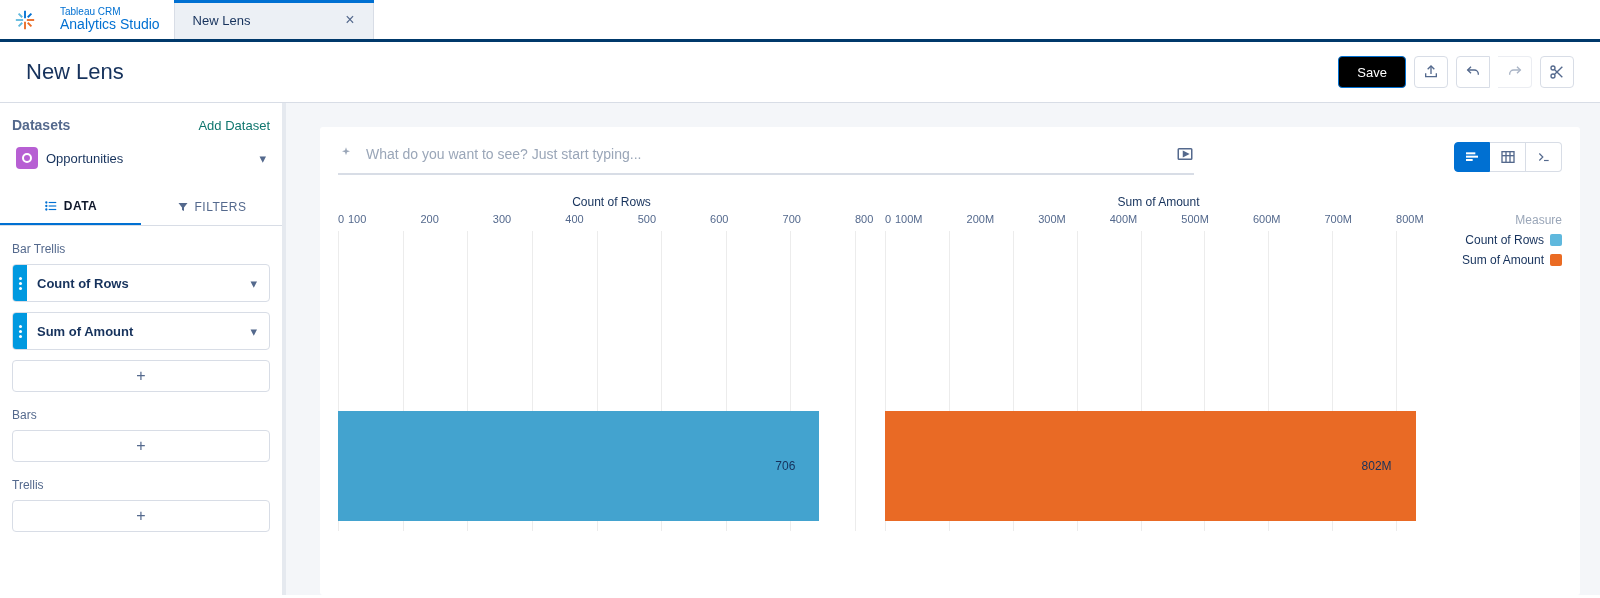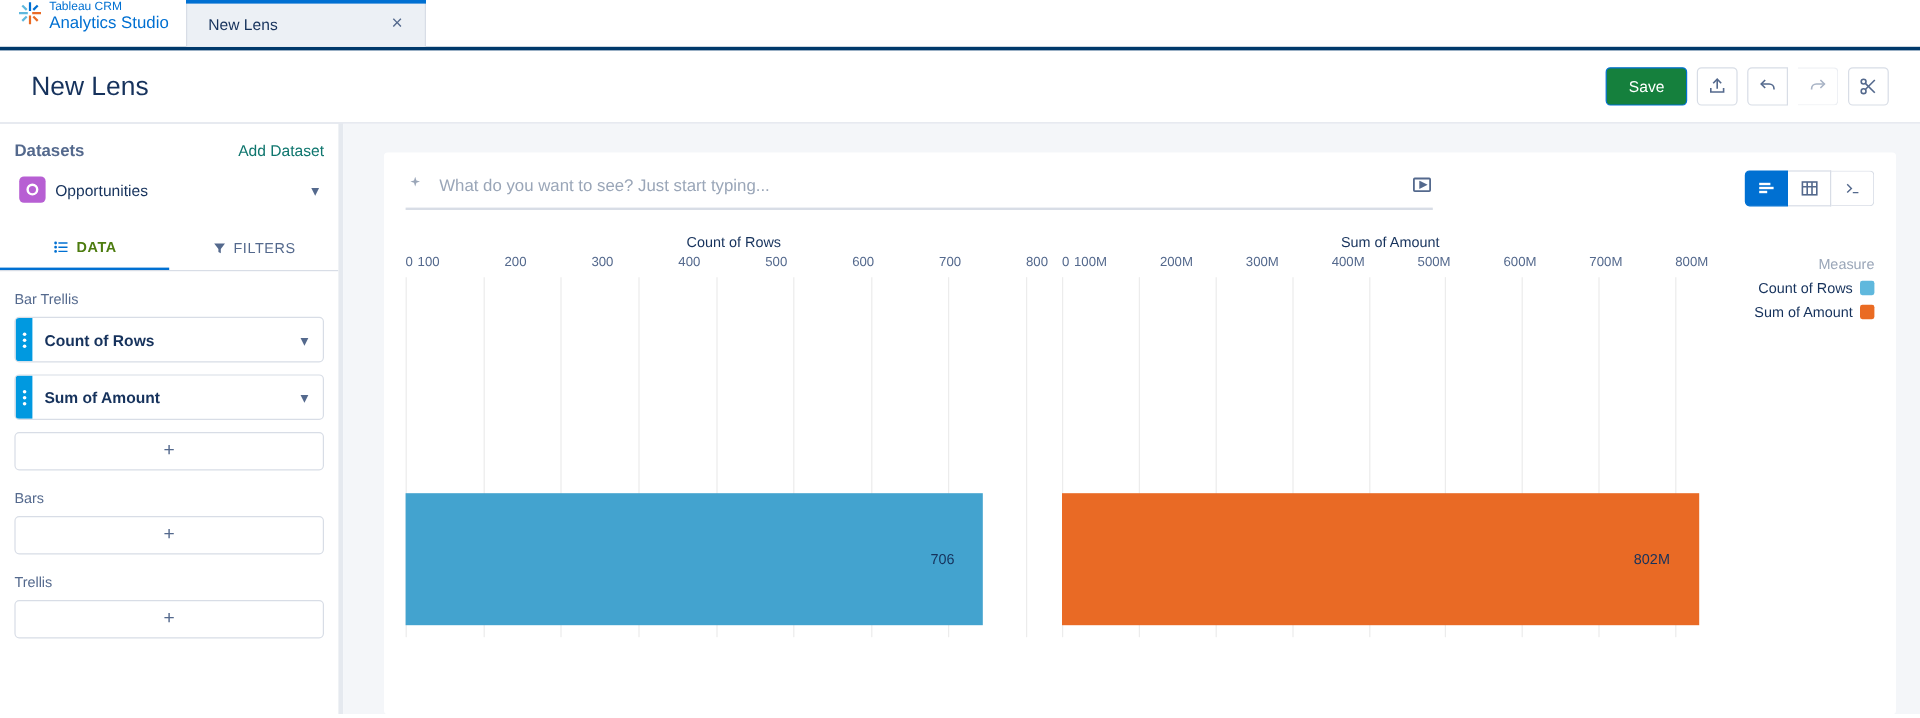--- a/index.html
+++ b/index.html
@@ -1,51 +1,51 @@
 <!DOCTYPE html>
 <html><head>
 <meta charset="utf-8">
 <style>
   * { box-sizing: border-box; }
   html, body { margin:0; padding:0; font-family: "Salesforce Sans", Arial, Helvetica, sans-serif; font-size:13px; color:#16325c; background:#fff; }
   
   .topbar { height:42px; border-bottom:3px solid #00396b; display:flex; align-items:stretch; }
-  .brand { display:flex; align-items:flex-start; padding:0 14px; gap:5px; }
+  .brand { display:flex; align-items:center; padding:0 14px; gap:24px; }
   .brand-icon svg { width:22px; height:22px; display:block;}
   .brand-text { line-height:1.1; }
   .brand-sub { font-size:10px; color:#0070d2; }
   .brand-title { font-size:14px; color:#0070d2; }
   .tab { display:flex; align-items:center; gap:14px; padding:0 18px; background:#ecf0f5; border:1px solid #d8dde6; border-bottom:none; min-width:200px; position:relative; }
   .tab::before { content:""; position:absolute; top:-1px; left:-1px; right:-1px; height:3px; background:#0070d2; }
   .tab-label { color:#16325c; font-size:13px; }
   .tab-close { color:#54698d; font-size:16px; line-height:1; margin-left:auto;}
   
   .header { display:flex; align-items:center; padding:14px 26px; border-bottom:1px solid #d8dde6; }
   .page-title { font-size:22px; font-weight:400; color:#16325c; }
   .header-spacer { flex:1; }
   .btn { height:32px; border:1px solid #d8dde6; border-radius:4px; background:#fff; color:#54698d; display:inline-flex; align-items:center; justify-content:center; padding:0 10px; font-size:13px; }
-  .btn.primary { background:#15803d; border-color:#0070d2; color:#fff; padding:0 18px; }
+  .btn.primary { background:#000000; border-color:#0070d2; color:#fff; padding:0 18px; }
   .btn.icon { width:34px; padding:0; }
   .btn-group { display:flex; gap:8px; margin-left:8px; }
   .btn-pair { display:flex; }
   .btn-pair .btn:first-child { border-top-right-radius:0; border-bottom-right-radius:0; }
   .btn-pair .btn:last-child { border-top-left-radius:0; border-bottom-left-radius:0; border-left:none;}
   
   .body { display:flex; height:calc(598px - 42px - 64px); }
   .sidebar { width:286px; border-right:4px solid #e5e9ef; padding:14px 12px; overflow:hidden;}
   .sb-head { display:flex; align-items:center; justify-content:space-between; margin-bottom:8px;}
   .sb-head .label { font-weight:700; color:#54698d; font-size:14px;}
   .sb-head .add { color:#0f766e; font-size:13px; }
   .dataset-row { display:flex; align-items:center; gap:8px; padding:6px 4px; }
   .ds-icon { width:22px; height:22px; border-radius:4px; background:#b75fd3; display:flex; align-items:center; justify-content:center;}
   .ds-icon span { width:10px; height:10px; border:2px solid #fff; border-radius:50%; display:block;}
   .ds-caret { margin-left:auto; color:#54698d;}
   .sb-tabs { display:flex; margin:14px -12px 0; border-bottom:1px solid #d8dde6; }
   .sb-tab { flex:1; text-align:center; padding:10px 0; color:#54698d; font-size:12px; letter-spacing:.5px; display:flex; align-items:center; justify-content:center; gap:6px;}
-  .sb-tab.active { color:#4d7c0f; border-bottom:2px solid #0070d2; font-weight:700;}
+  .sb-tab.active { color:#0f172a; border-bottom:2px solid #0070d2; font-weight:700;}
   .section-label { font-size:12px; color:#54698d; margin:16px 0 8px; }
   .pill { display:flex; align-items:center; border:1px solid #d8dde6; border-radius:4px; height:38px; margin-bottom:10px; overflow:hidden;}
   .pill .grip { width:14px; height:100%; background:#0099e0; display:flex; flex-direction:column; align-items:center; justify-content:center; gap:2px;}
   .pill .grip i { width:3px; height:3px; background:#fff; border-radius:50%; display:block;}
   .pill .pl-label { padding:0 10px; font-weight:600; color:#16325c; font-size:13px;}
   .pill .pl-caret { margin-left:auto; padding:0 12px; color:#54698d;}
   .add-row { border:1px solid #d8dde6; border-radius:4px; height:32px; display:flex; align-items:center; justify-content:center; color:#54698d; font-size:16px;}
   
   .canvas { flex:1; background:#f4f6f9; padding:24px 20px 0 34px; overflow:hidden;}
   .panel { background:#fff; border-radius:3px; height:100%; padding:12px 18px 0; display:flex; flex-direction:column;}

